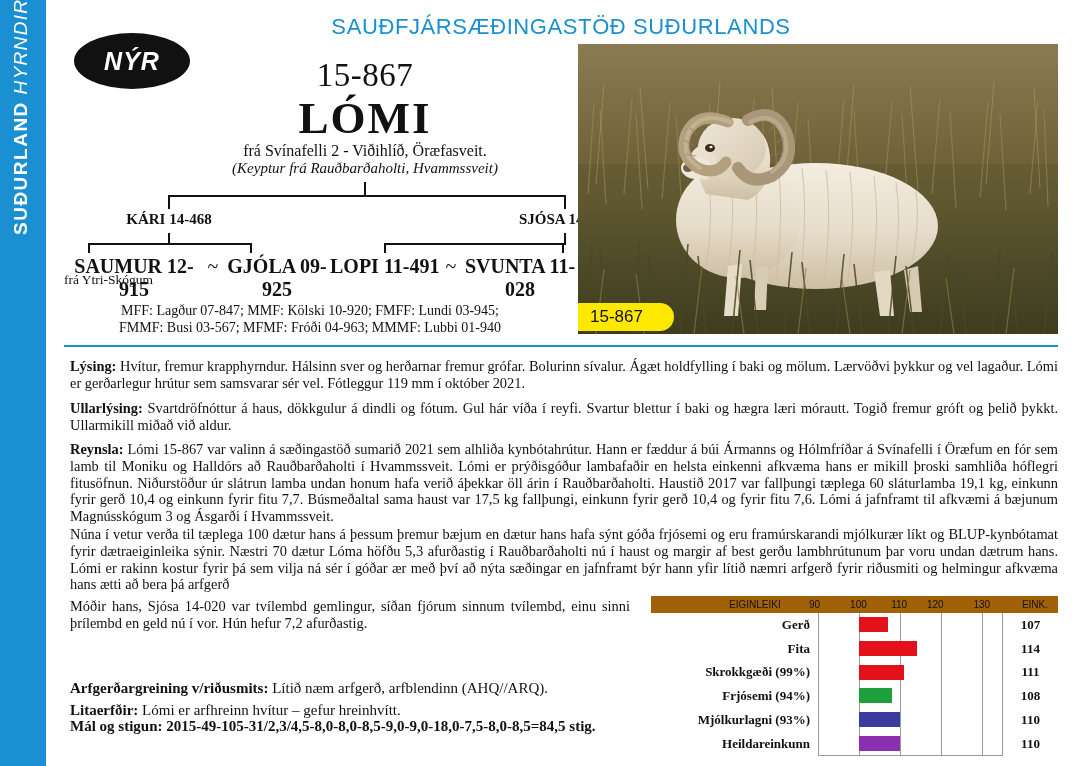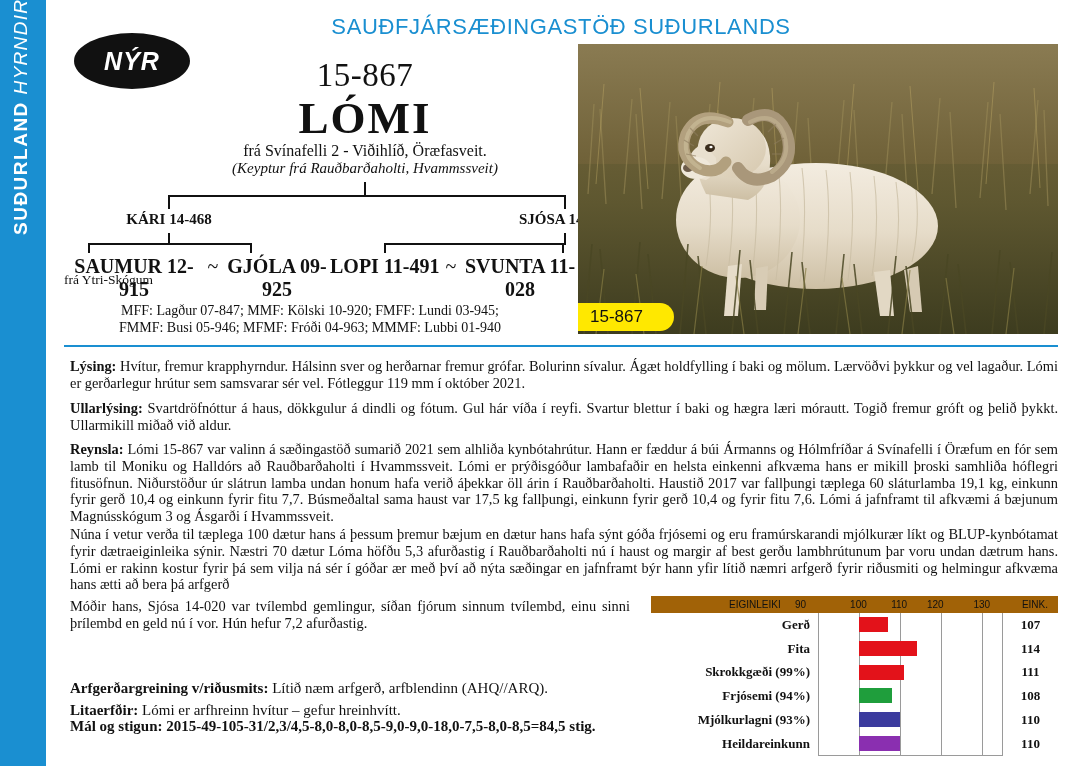--- a/index.html
+++ b/index.html
@@ -263,21 +263,21 @@
   <div class="ped ped-gen2" style="left:64px; top:255px; width:140px; text-align:center;">SAUMUR 12-915</div>
   <div class="ped ped-gen2" style="left:204px; top:255px; width:18px; text-align:center; font-weight:normal;">~</div>
   <div class="ped ped-gen2" style="left:222px; top:255px; width:110px; text-align:center;">GJÓLA 09-925</div>
   <div class="ped ped-small" style="left:64px; top:272px; width:140px; text-align:left;">frá Ytri-Skógum</div>
 
   <div class="ped ped-gen2" style="left:330px; top:255px; width:112px; text-align:left;">LOPI 11-491</div>
   <div class="ped ped-gen2" style="left:442px; top:255px; width:18px; text-align:center; font-weight:normal;">~</div>
   <div class="ped ped-gen2" style="left:460px; top:255px; width:120px; text-align:center;">SVUNTA 11-028</div>
 
   <div class="ped-mid" style="top:303px;">MFF: Lagður 07-847; MMF: Kölski 10-920; FMFF: Lundi 03-945;</div>
-  <div class="ped-mid" style="top:320px;">FMMF: Busi 05-946; MFMF: Fróði 04-963; MMMF: Lubbi 01-940</div>
+  <div class="ped-mid" style="top:320px;">FMMF: Busi 03-567; MFMF: Fróði 04-963; MMMF: Lubbi 01-940</div>
 
   <div class="photo">
     <svg width="480" height="290" viewBox="0 0 480 290">
       <defs>
         <linearGradient id="sky" x1="0" y1="0" x2="0" y2="1">
           <stop offset="0%" stop-color="#8a7b52"></stop>
           <stop offset="100%" stop-color="#6f6138"></stop>
         </linearGradient>
         <linearGradient id="grassbg" x1="0" y1="0" x2="0" y2="1">
           <stop offset="0%" stop-color="#7d6c40"></stop>
@@ -450,21 +450,21 @@
   </div>
 
   <div class="body-txt" style="left:70px; top:718px; width:600px; font-size:15px;">
     <span class="lbl">Mál og stigun:</span>
     <span class="lbl">2015-49-105-31/2,3/4,5-8,0-8,0-8,5-9,0-9,0-18,0-7,5-8,0-8,5=84,5 stig.</span>
   </div>
 
   <div class="chart">
     <div class="chart-head">
       <span class="ct" id="ch-eig" style="left:78px;">EIGINLEIKI</span>
-      <span class="ct" id="ch-t0" style="left: 144px;">90</span>
+      <span class="ct" id="ch-t0" style="left: 158px;">90</span>
       <span class="ct" id="ch-t1" style="left: 199.111px;">100</span>
       <span class="ct" id="ch-t2" style="left: 240.222px;">110</span>
       <span class="ct" id="ch-t3" style="left: 276px;">120</span>
       <span class="ct" id="ch-t4" style="left: 322.444px;">130</span>
       <span class="ct" id="ch-eink" style="right:10px;">EINK.</span>
     </div>
     <div class="chart-grid-wrap" id="chart-grid">
         <div class="gridline" style="left: 0px;"></div>
         <div class="gridline" style="left: 41.1111px;"></div>
         <div class="gridline" style="left: 82.2222px;"></div>

